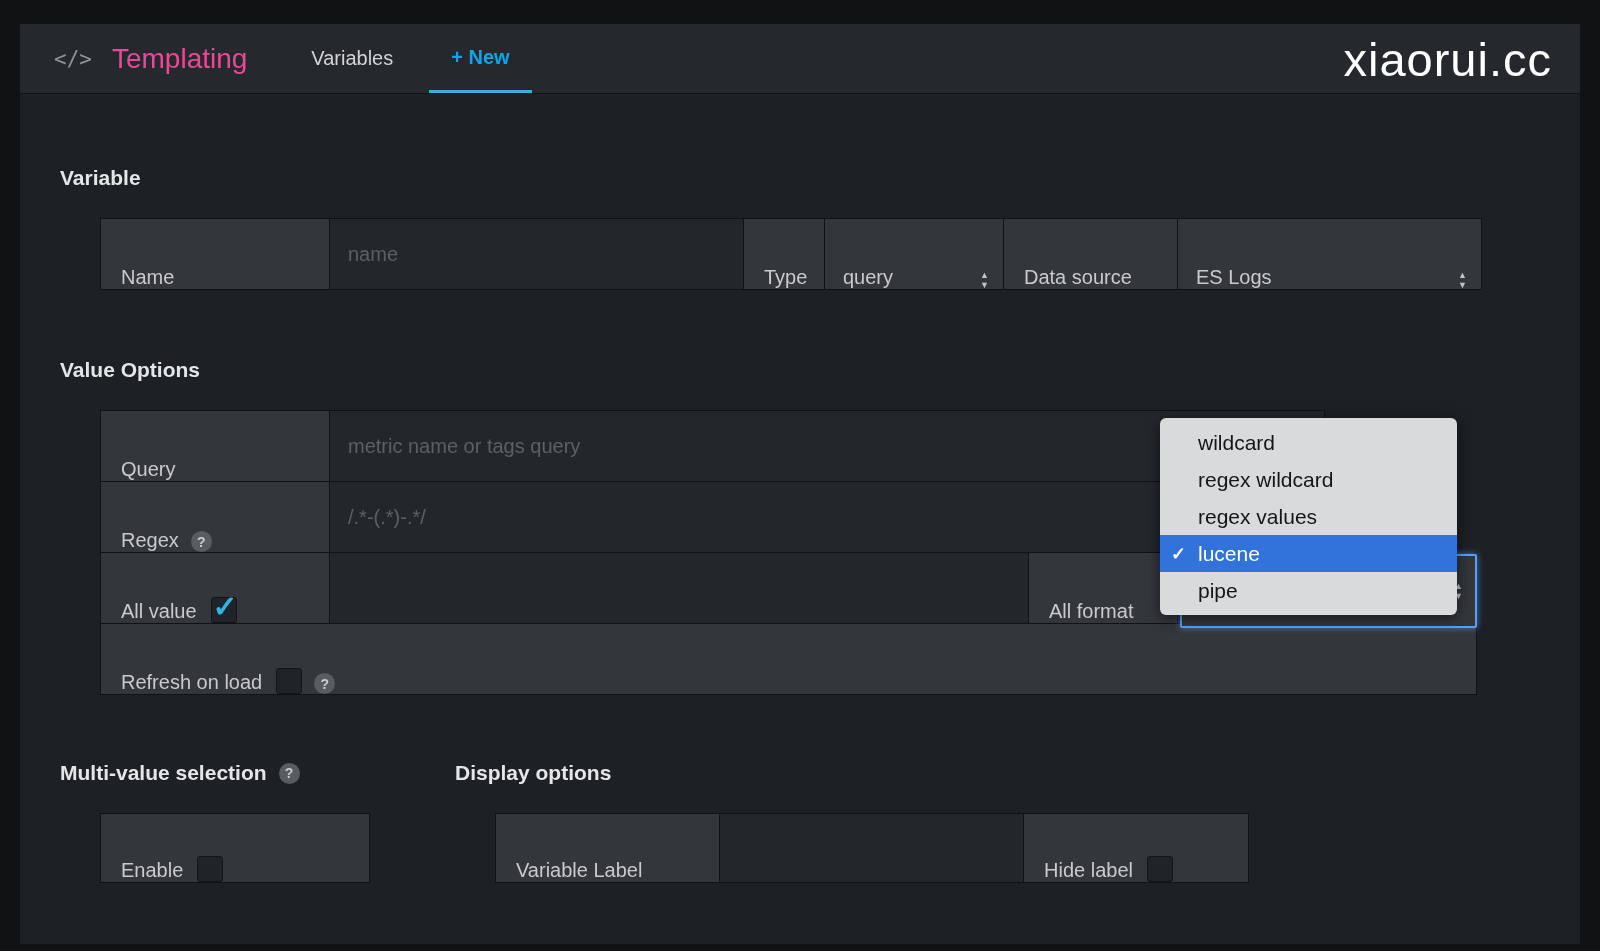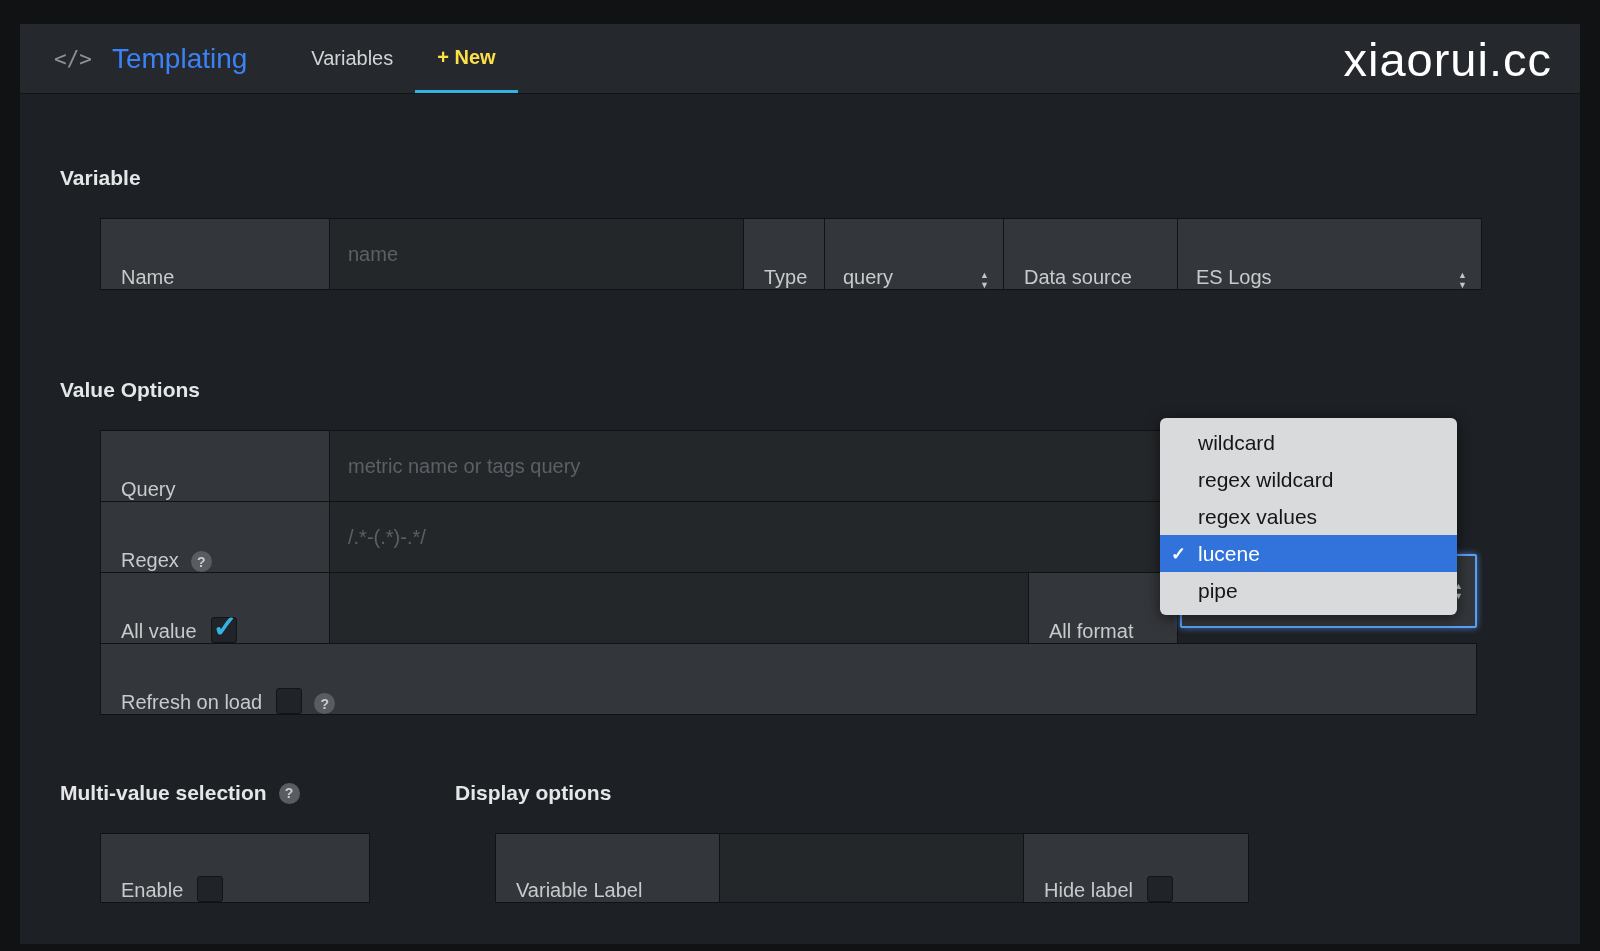--- a/index.html
+++ b/index.html
@@ -19,41 +19,41 @@
   .header {
     height: 70px; background: #25282c;
     display: flex; align-items: stretch; position: relative;
     border-bottom: 1px solid #121315;
   }
   .code-icon {
     font-family: "DejaVu Sans Mono", monospace;
     color: #8f9398; font-size: 21px; align-self: center; margin-left: 34px;
   }
   .page-title {
-    font-size: 28px; color: #3b82f6; font-weight: 500;
+    font-size: 28px; color: #ec4899; font-weight: 500;
     align-self: center; margin-left: 20px;
   }
-  .tabs { display: flex; margin-left: 42px; }
+  .tabs { display: flex; margin-left: 42px; gap: 14px; }
   .tab {
     display: flex; align-items: center; padding: 0 22px;
     font-size: 20px; color: #d2d4d6; cursor: pointer;
   }
-  .tab.active { color: #fde047; font-weight: 700; border-bottom: 3px solid #33b2e4; }
+  .tab.active { color: #0ea5e9; font-weight: 700; border-bottom: 3px solid #33b2e4; }
   .watermark {
     position: absolute; right: 28px; top: 50%; transform: translateY(-50%);
     font-size: 47px; color: #ffffff; font-weight: 400; letter-spacing: 1px;
   }
   
   .content { padding: 0 40px; position: relative; }
   .section-heading {
     font-size: 21px; font-weight: 700; color: #e5e6e7;
     display: flex; align-items: center;
   }
   .mt-72 { margin-top: 72px; }
-  .mt-68 { margin-top: 88px; }
+  .mt-68 { margin-top: 68px; }
   .form-row { display: flex; margin: 28px 0 0 40px; }
   .rows { margin: 28px 0 0 40px; }
   .rows .form-row { margin: 0; }
   .rows .form-row + .form-row { margin-top: -1px; }
   .cell {
     height: 72px; display: flex; align-items: flex-end;
     border: 1px solid #101214; background: #33363a;
   }
   .cell + .cell { margin-left: -1px; }
   .h70 { height: 70px; }

